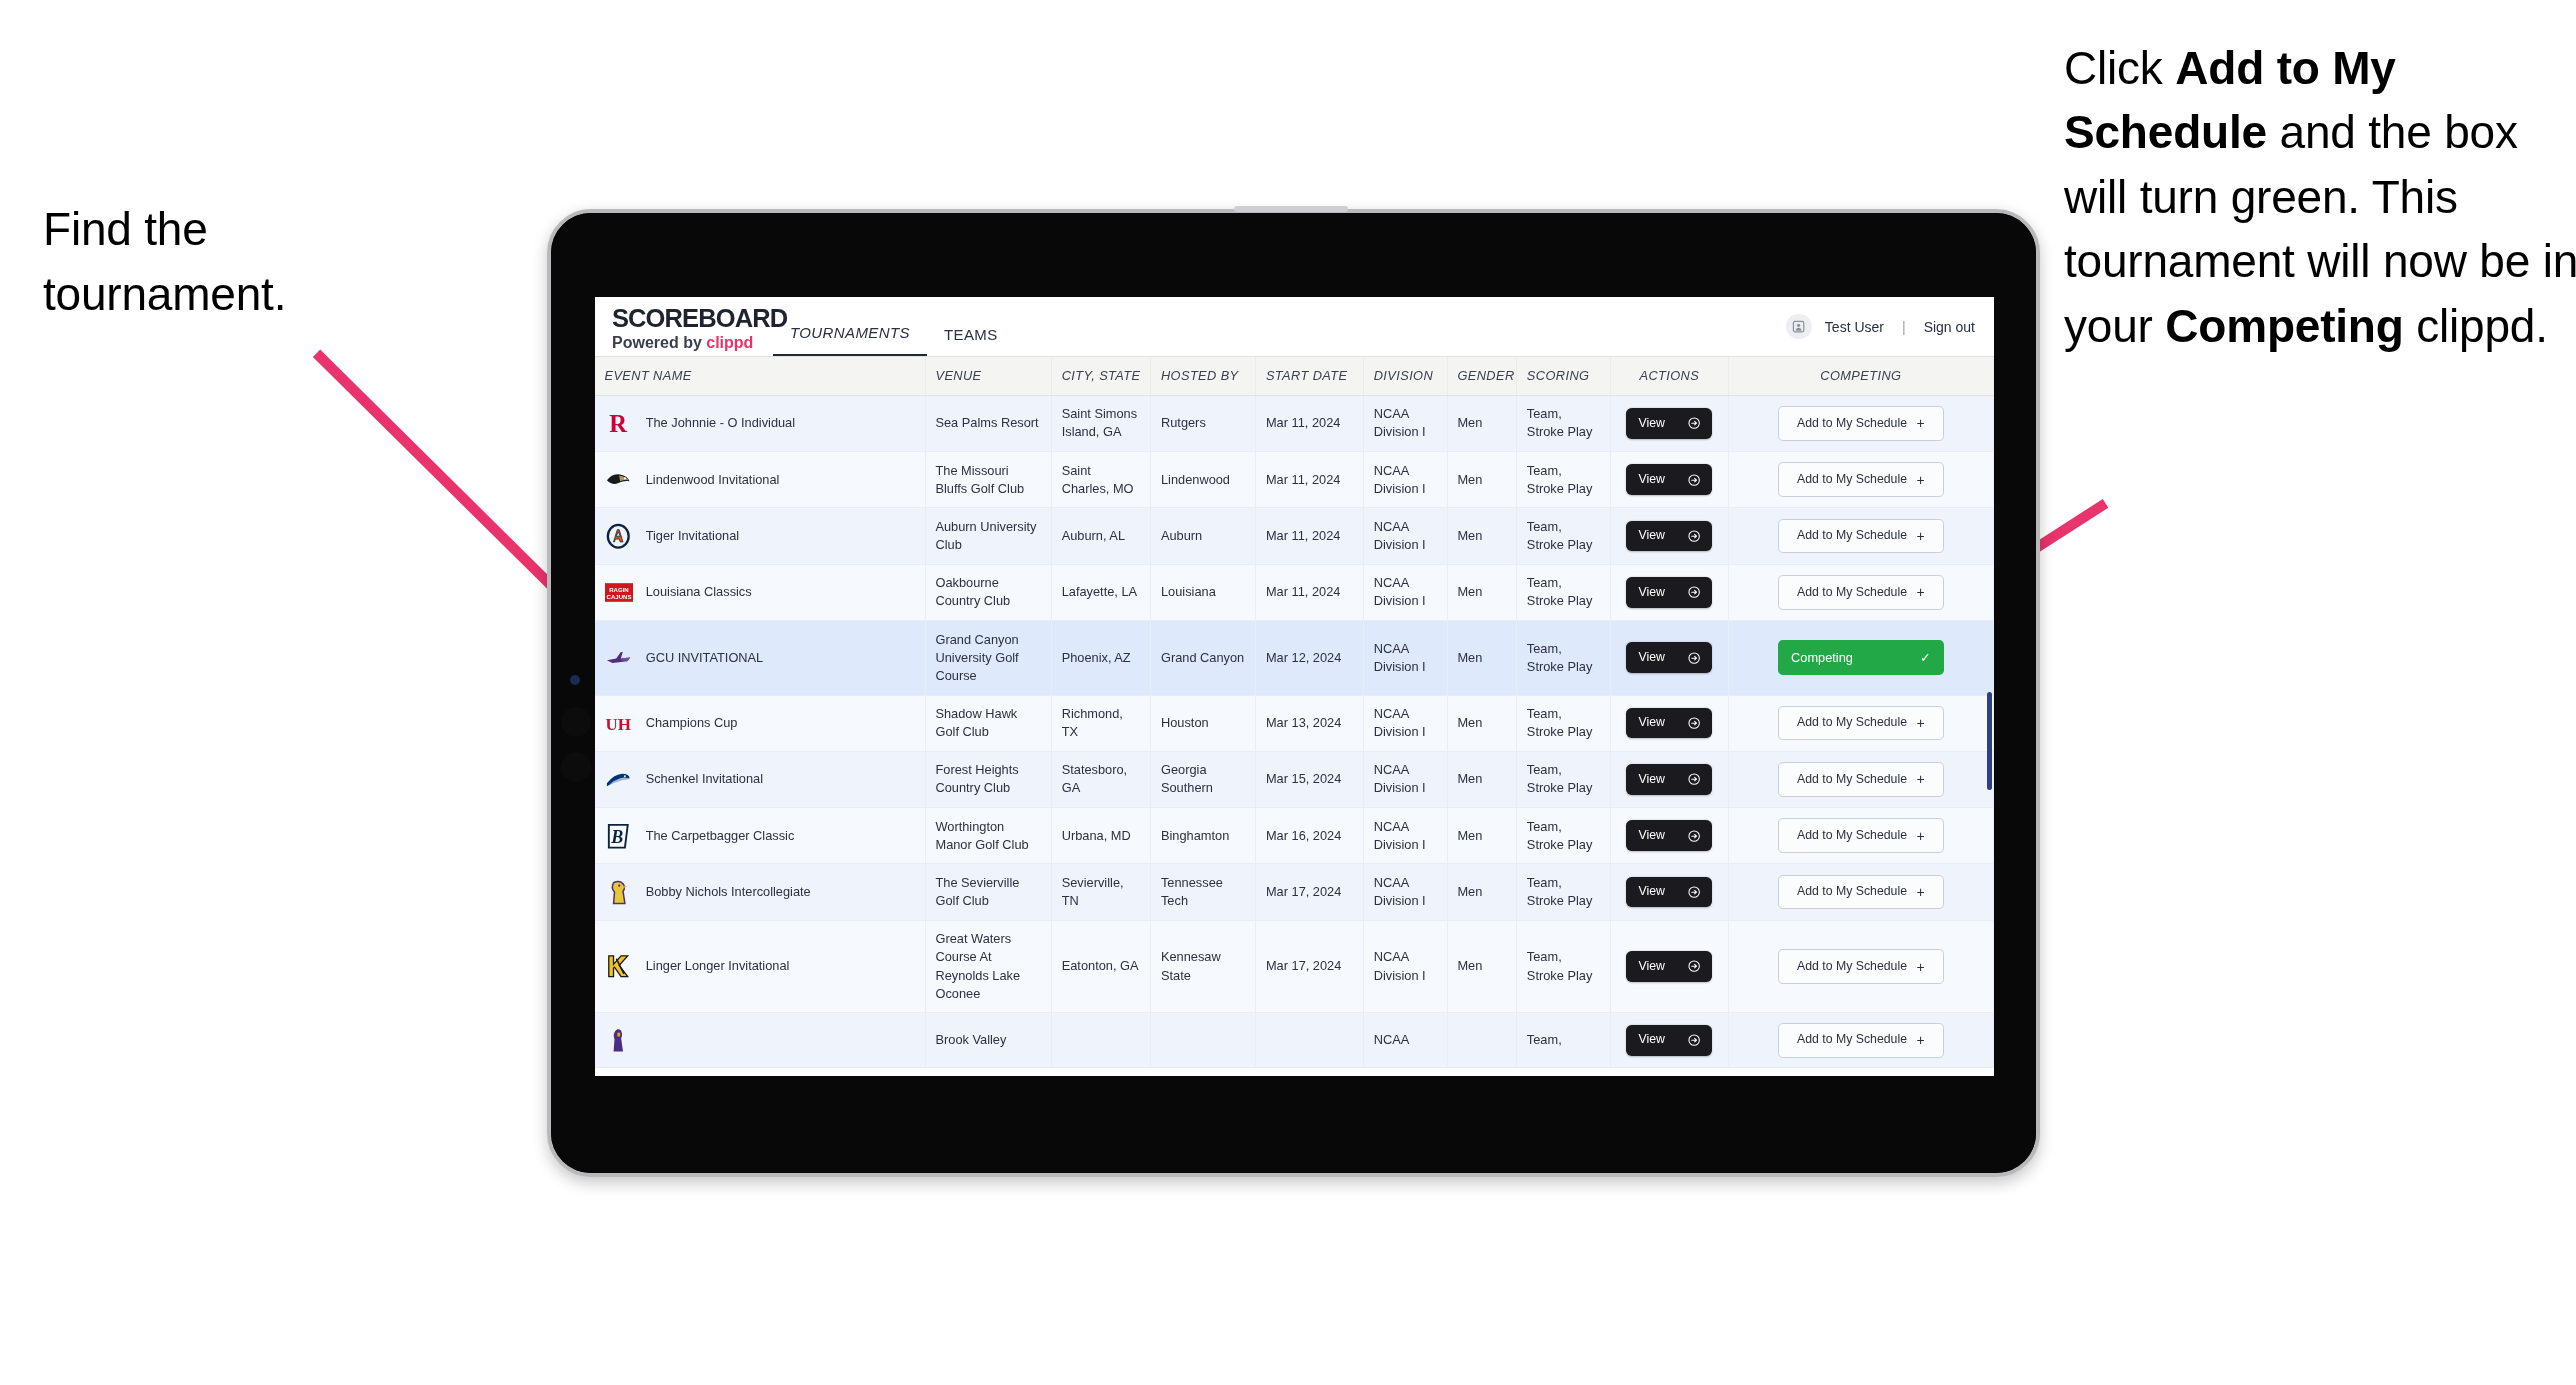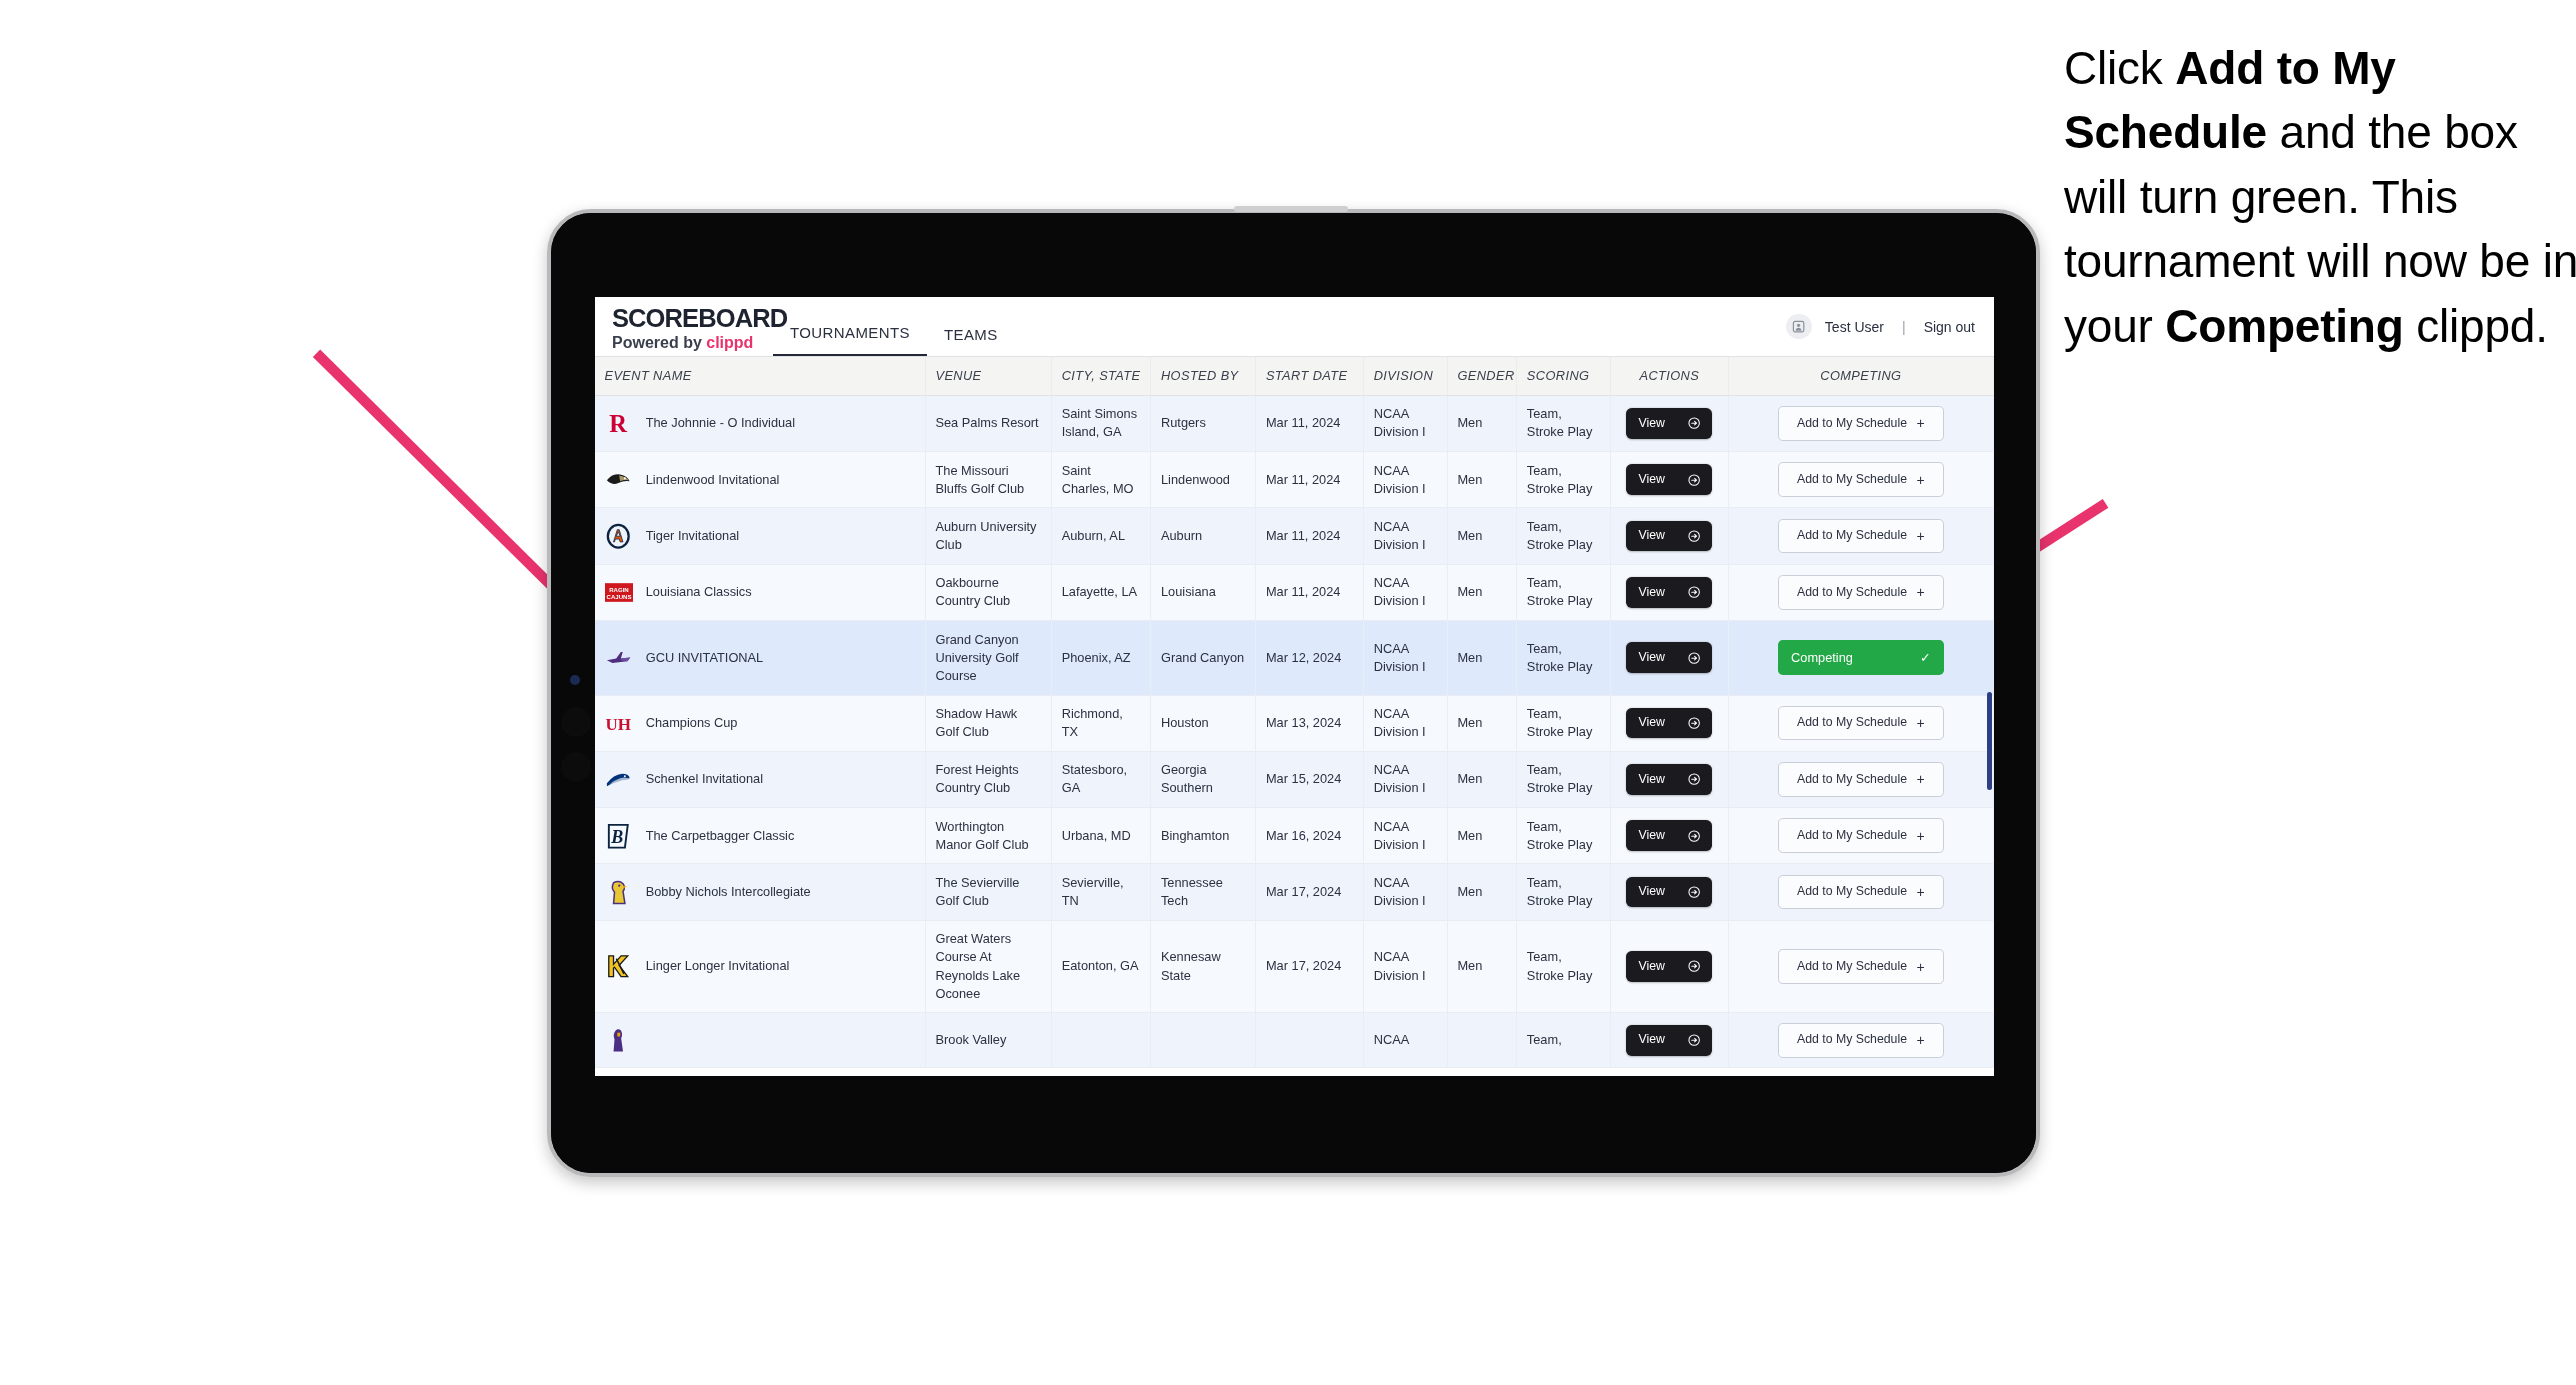--- a/index.html
+++ b/index.html
@@ -59,21 +59,21 @@
   .topbar{ height:60px; display:flex; align-items:stretch; background:#fff;
            border-bottom:0.9px solid #e2e2e6; position:relative;}
   .brand{ padding:8.5px 0 0 17px; width:163px; }
   .brand-title{ font-size:25.5px; font-weight:800; letter-spacing:-0.9px; color:#1e2330;
                 font-family:"Liberation Sans", sans-serif; line-height:1; }
   .brand-sub{ font-size:16px; color:#3a3f4d; font-weight:700; margin-top:2.8px; }
   .brand-sub .pink{ color:#e8336d; font-weight:800; }
   .navtabs{ display:flex; align-items:flex-end; margin-left:15px; }
   .navtab{ font-size:15px; letter-spacing:0.4px; color:#2b3040; padding:0 17px 13.2px 17px;
            align-self:flex-end; cursor:pointer; }
-  .navtab.active{ border-bottom:2.8px solid #222838; font-weight:400; }
+  .navtab.active{ border-bottom:2.8px solid #222838; font-weight:400;font-style:italic; }
   .topright{ margin-left:auto; display:flex; align-items:center; gap:13.2px; padding-right:19px; }
   .avatar{ width:25.5px;height:25.5px;border-radius:50%;background:#eceef1;
            display:flex;align-items:center;justify-content:center; }
   .avatar svg{ display:block; }
   .userline{ font-size:14px; color:#2b3040; display:flex; gap:18px; align-items:center;}
   .userline .sep{ color:#9aa0ab; }
   .userline a{ color:#2b3040; text-decoration:none; cursor:pointer; }
 
   
   table{ border-collapse:collapse; width:1399px; table-layout:fixed; }
@@ -122,20 +122,21 @@
   #scrollthumb{
     position:absolute; right:1.9px; top:395px; width:4.7px; height:98px;
     background:#2e3f86; border-radius:2.8px;
   }
 </style>
 </head>
 <body>
 
 <div id="root">
 
+  <div class="anno" id="anno-left">Find the tournament.</div>
 
   <svg class="arrow-svg" id="arrow-left-wrap" viewBox="0 0 340 330">
     <defs>
         <marker id="ahL" markerWidth="5" markerHeight="5" refX="1.6" refY="2.5" orient="auto">
       <path d="M0,0 L5,2.5 L0,5 z" fill="#e8336d"></path>
         </marker>
       </defs>
     <line x1="14" y1="13" x2="300" y2="296" stroke="#e8336d" stroke-width="11" marker-end="url(#ahL)"></line>
   </svg>
 

